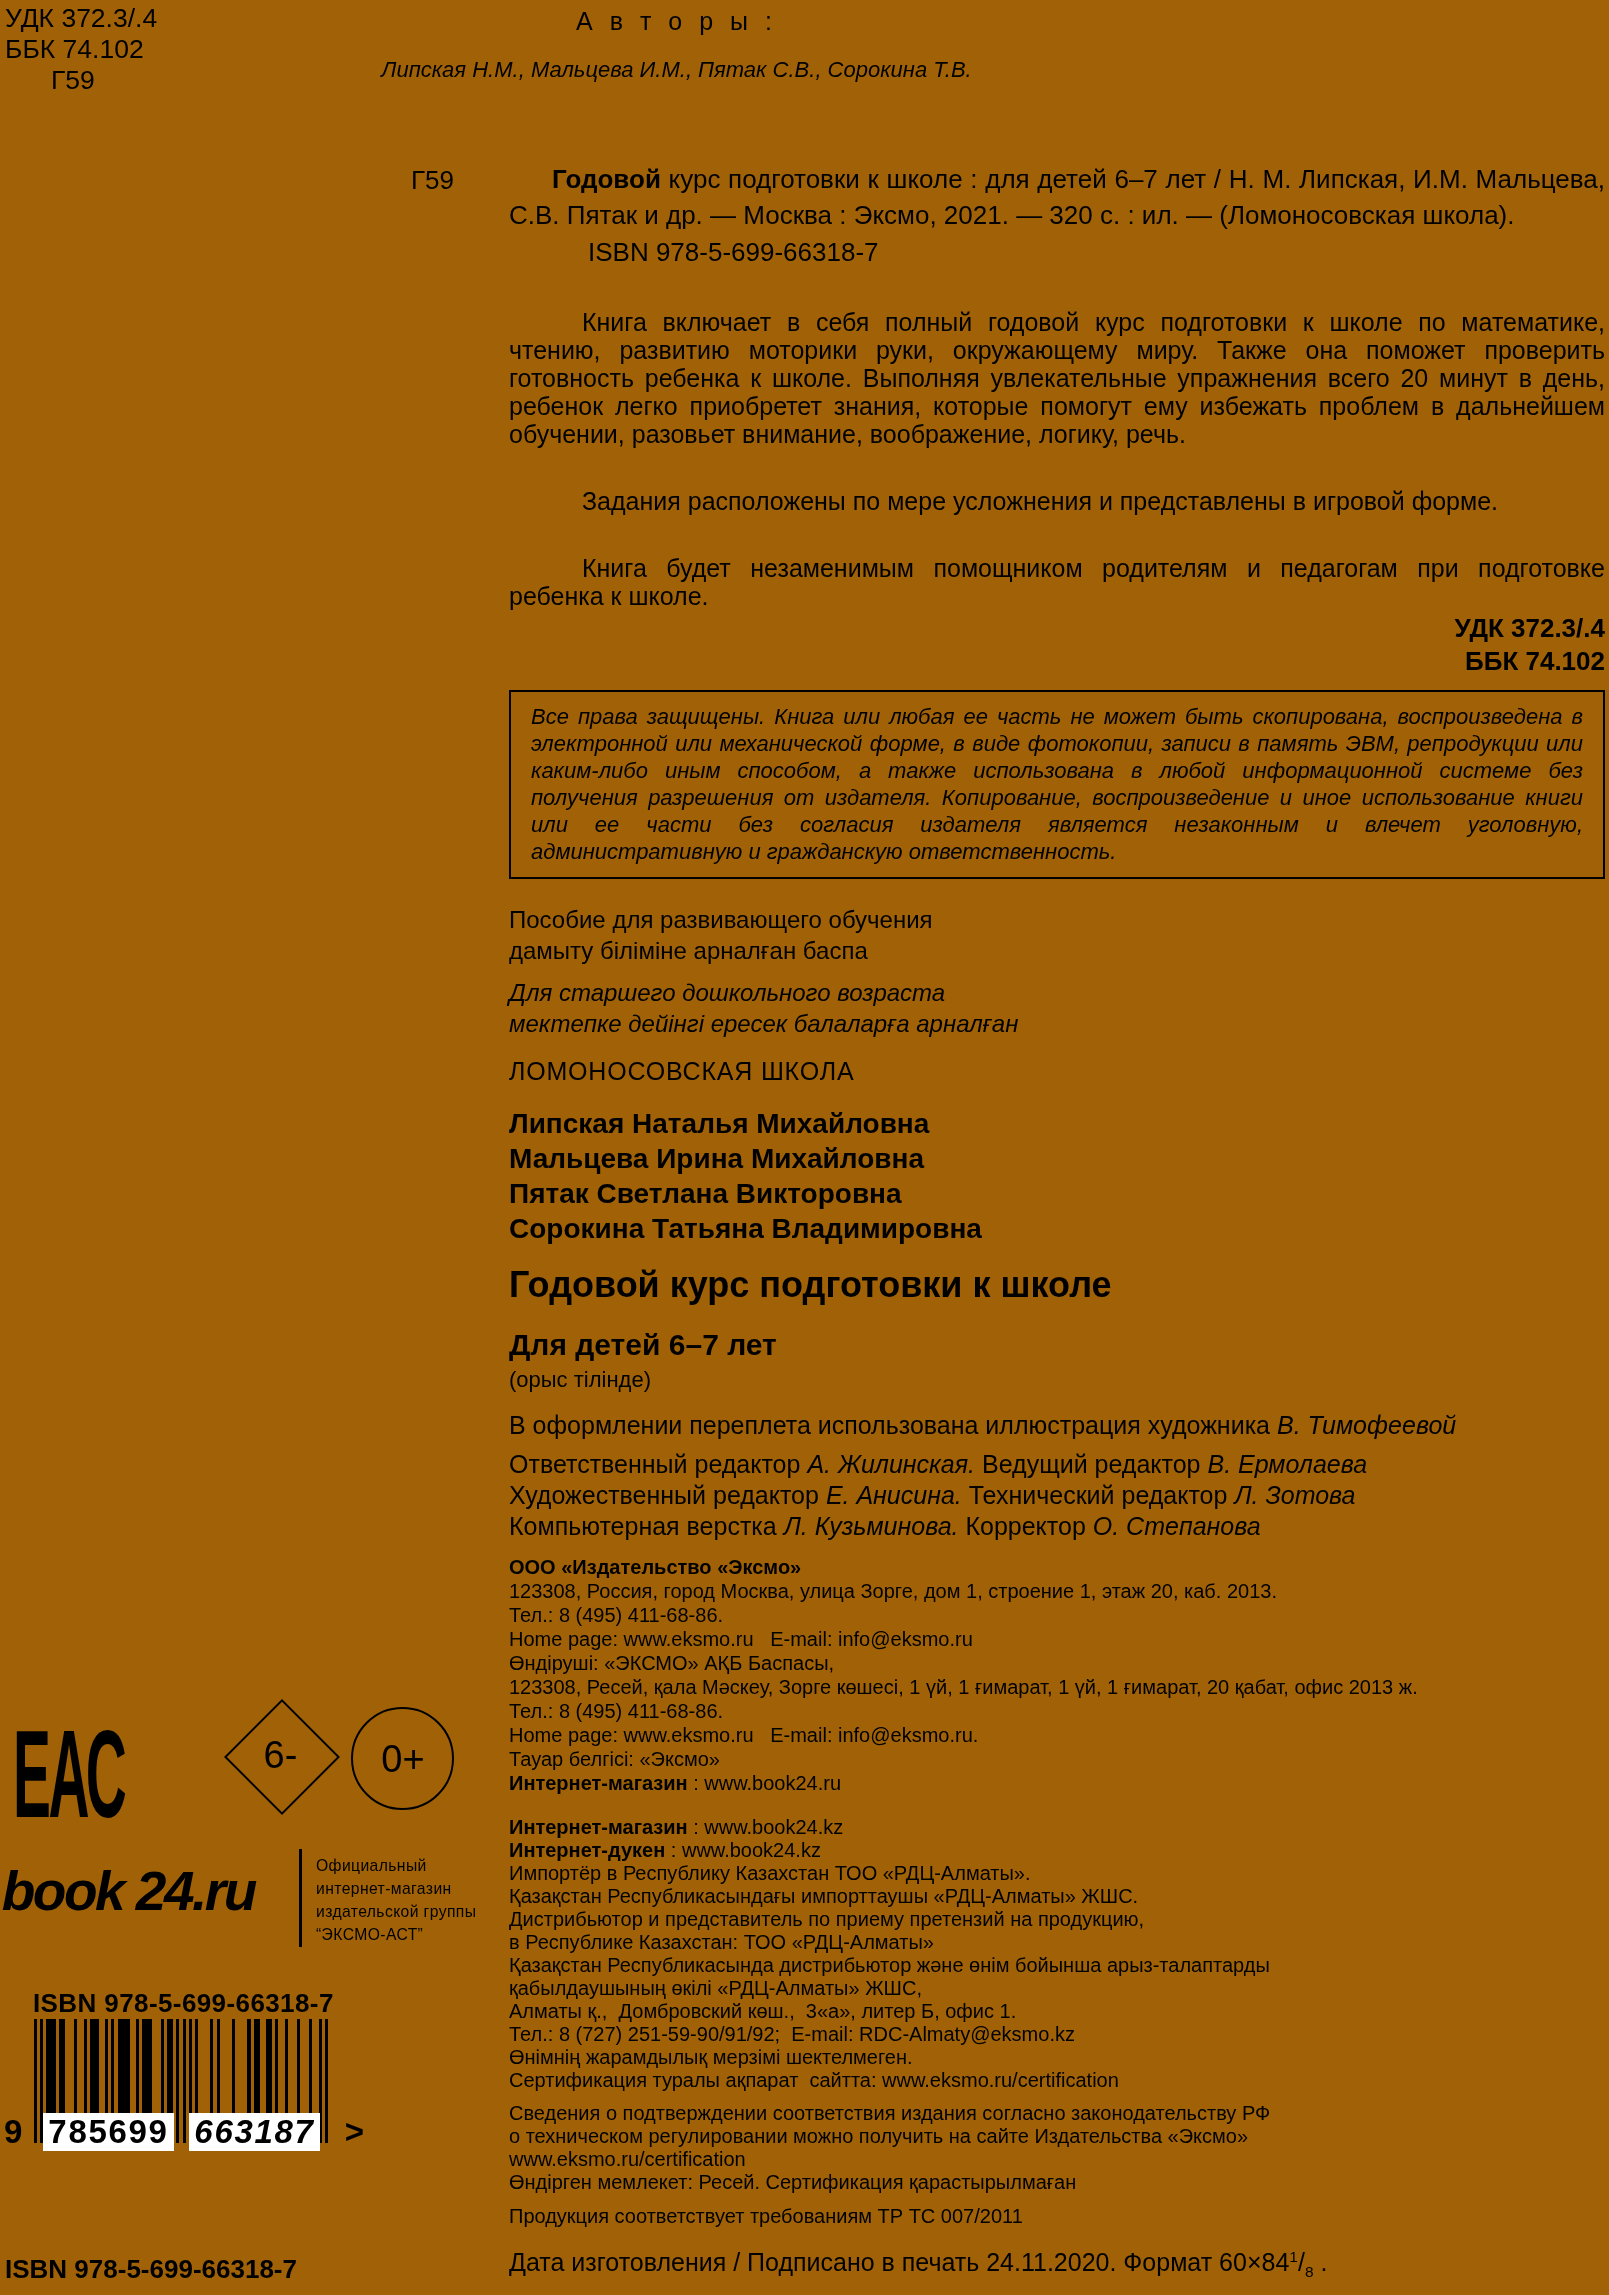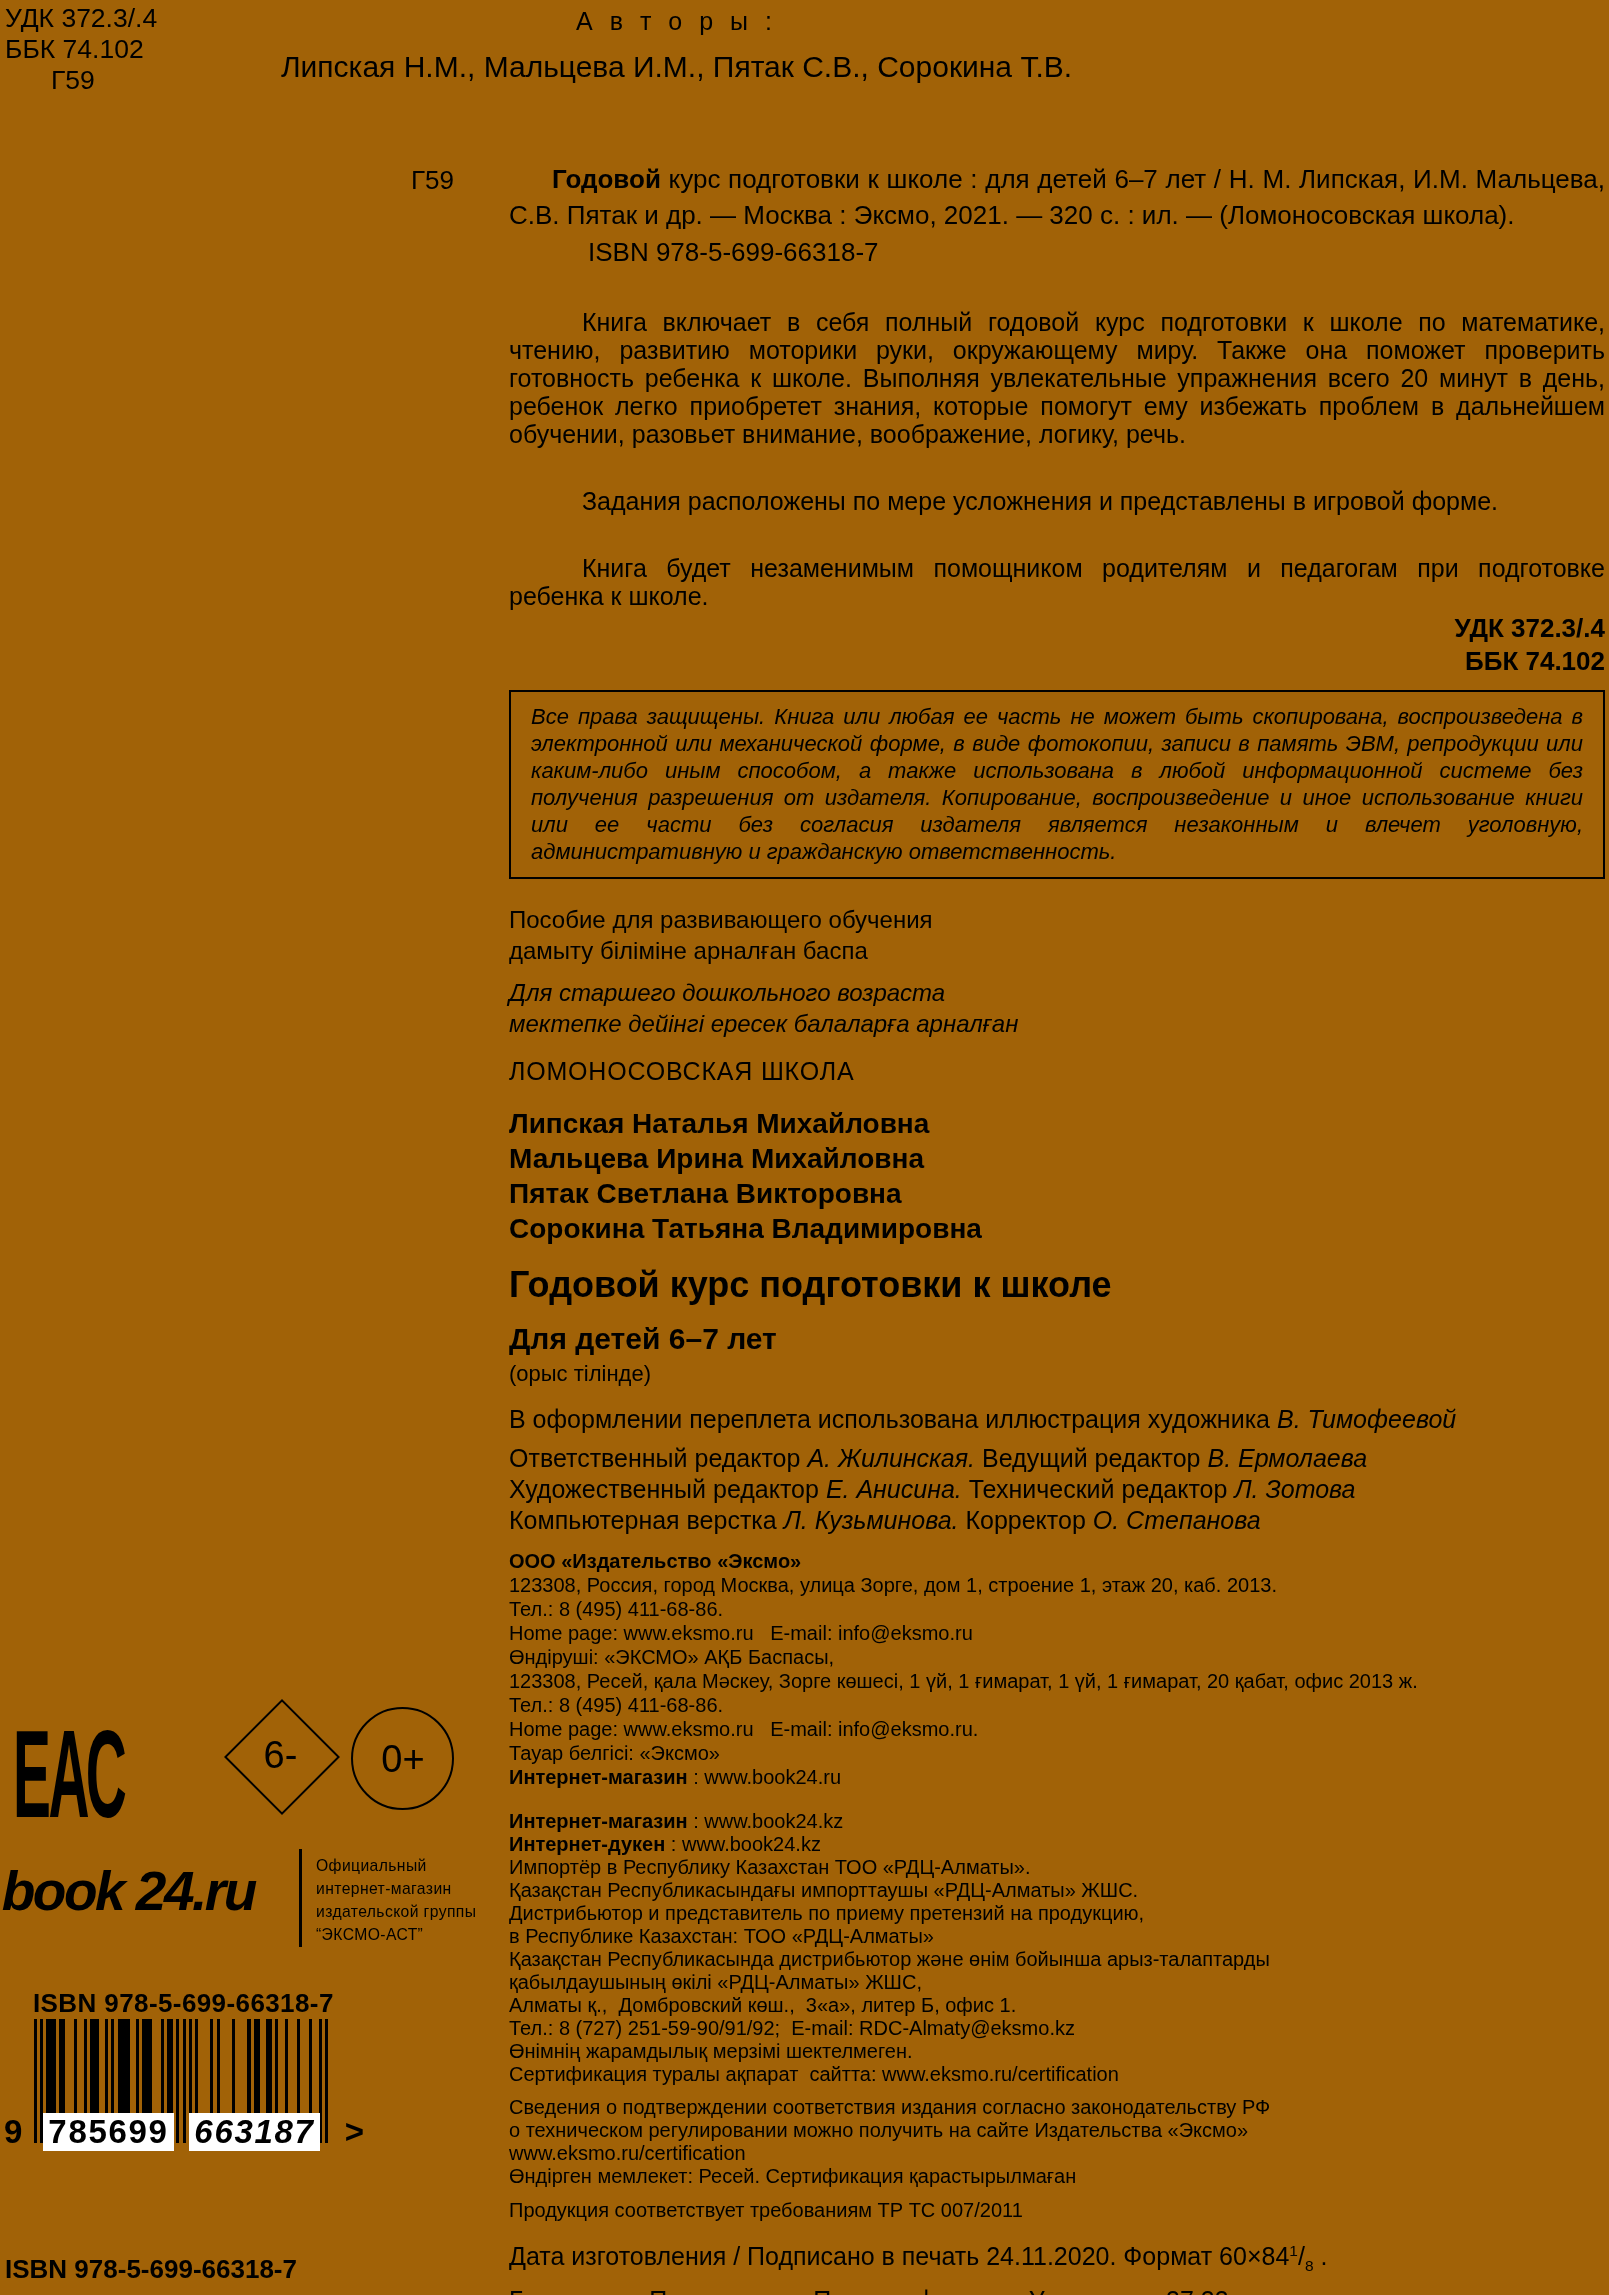--- a/index.html
+++ b/index.html
@@ -7,37 +7,37 @@
     position:relative;width:1609px;height:2295px;background:#a16207;
     font-family:"Liberation Sans","DejaVu Sans",sans-serif;color:#000;
     overflow:hidden;
   }
   
   .top-codes{position:absolute;left:5px;top:3.3px;font-size:26.5px;line-height:31px;}
   .top-codes .g59{padding-left:46px;}
   
   .authors-header{position:absolute;left:263px;top:6.6px;width:827px;text-align:center;}
   .authors-header .lbl{font-size:25px;letter-spacing:5px;}
-  .authors-header .names{margin-top:14px;font-size:30px;}
+  .authors-header .names{margin-top:21px;font-size:22px;font-style:italic;}
   
   .bib-code{position:absolute;left:411px;top:165px;font-size:26px;}
   .main{position:absolute;left:509px;top:161px;width:1096px;}
   .bib{font-size:26px;line-height:36px;text-align:justify;text-indent:43px;}
   .bib-isbn{margin-top:3.3px;padding-left:79px;font-size:26px;line-height:33px;}
   .annotation{margin-top:15px;font-size:25px;line-height:28px;text-align:justify;}
   .annotation div{text-indent:73px;margin-top:39px;}
   .codes-right{margin-top:1.7px;text-align:right;font-weight:700;font-size:26px;line-height:33px;}
   .rights-box{margin-top:11.6px;border:2.5px solid #000;padding:11.6px 20px;font-style:italic;
     font-size:22px;line-height:27px;text-align:justify;}
   .edition{margin-top:25px;font-size:24px;line-height:31px;}
   .age-note{margin-top:11.6px;font-size:24px;line-height:31px;font-style:italic;}
   .series{margin-top:18px;font-size:25px;letter-spacing:0.8px;}
   .authors-full{margin-top:20px;font-weight:700;font-size:28px;line-height:35px;}
   .book-title{margin-top:18px;font-weight:700;font-size:36px;line-height:41px;}
-  .book-subtitle{margin-top:16px;font-weight:700;font-size:30px;line-height:35px;}
+  .book-subtitle{margin-top:22px;font-weight:700;font-size:30px;line-height:35px;}
   .lang-note{margin-top:5px;font-size:22px;line-height:26px;}
   .cover-credit{margin-top:18px;font-size:25px;line-height:29px;}
   .editors{margin-top:8.3px;font-size:25px;line-height:31px;}
   .small-lines{font-size:20px;line-height:24px;}
   .small-lines div{white-space:pre-wrap;}
   .pub-ru{margin-top:13.2px;}
   .pub-kz{margin-top:21.5px;line-height:23px;}
   .pub-cert{margin-top:10px;line-height:23px;}
   .compliance{margin-top:11px;font-size:20px;line-height:23px;}
   .print-info{margin-top:11.6px;font-size:25px;line-height:34px;}

